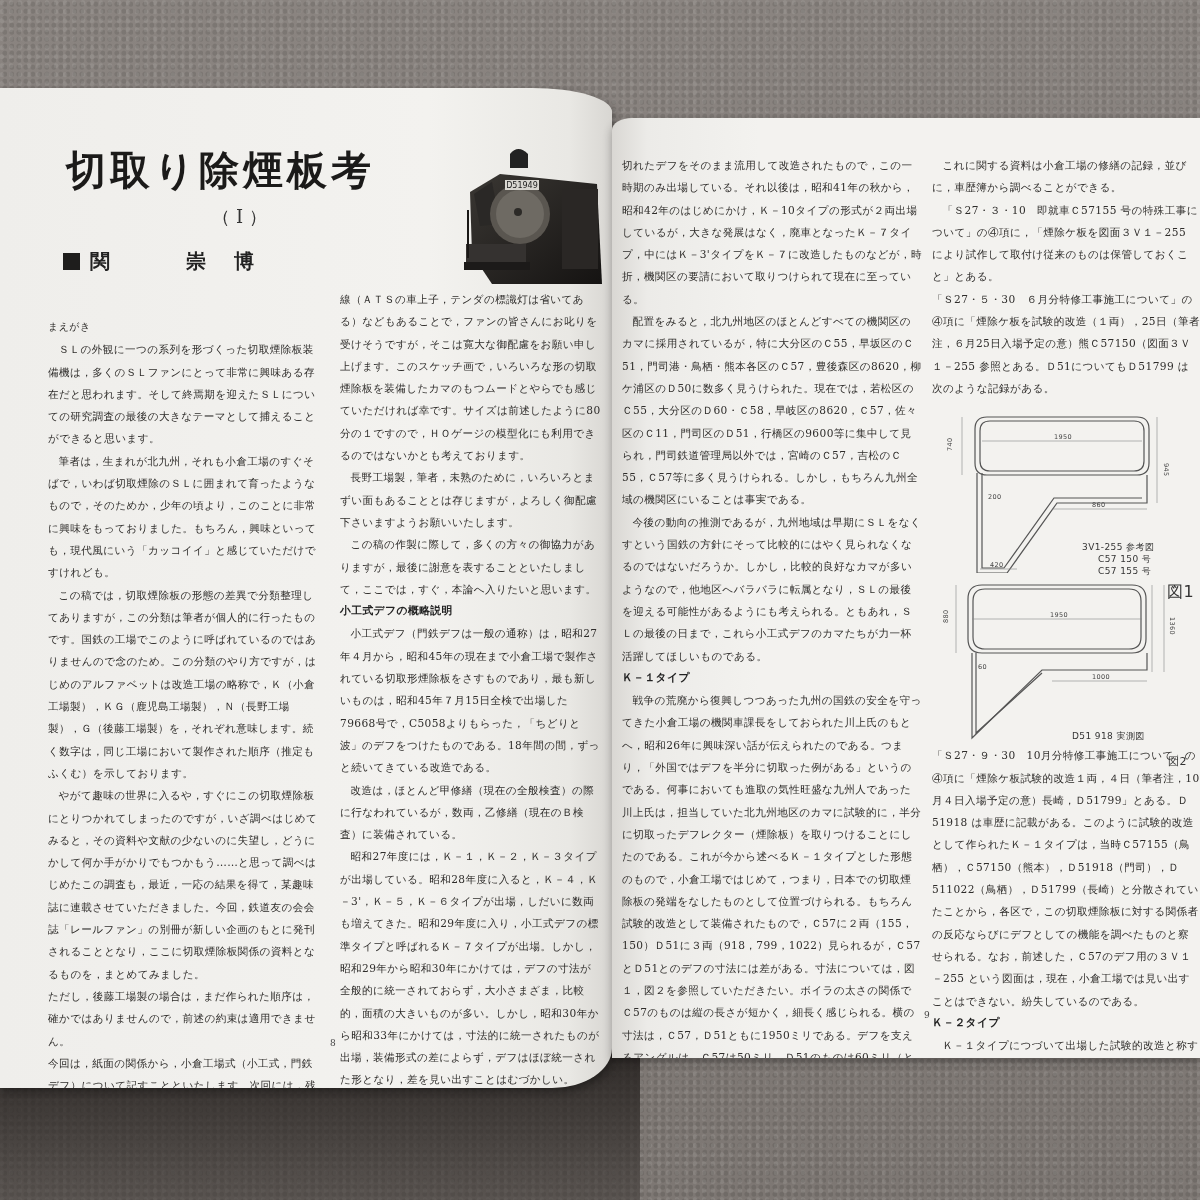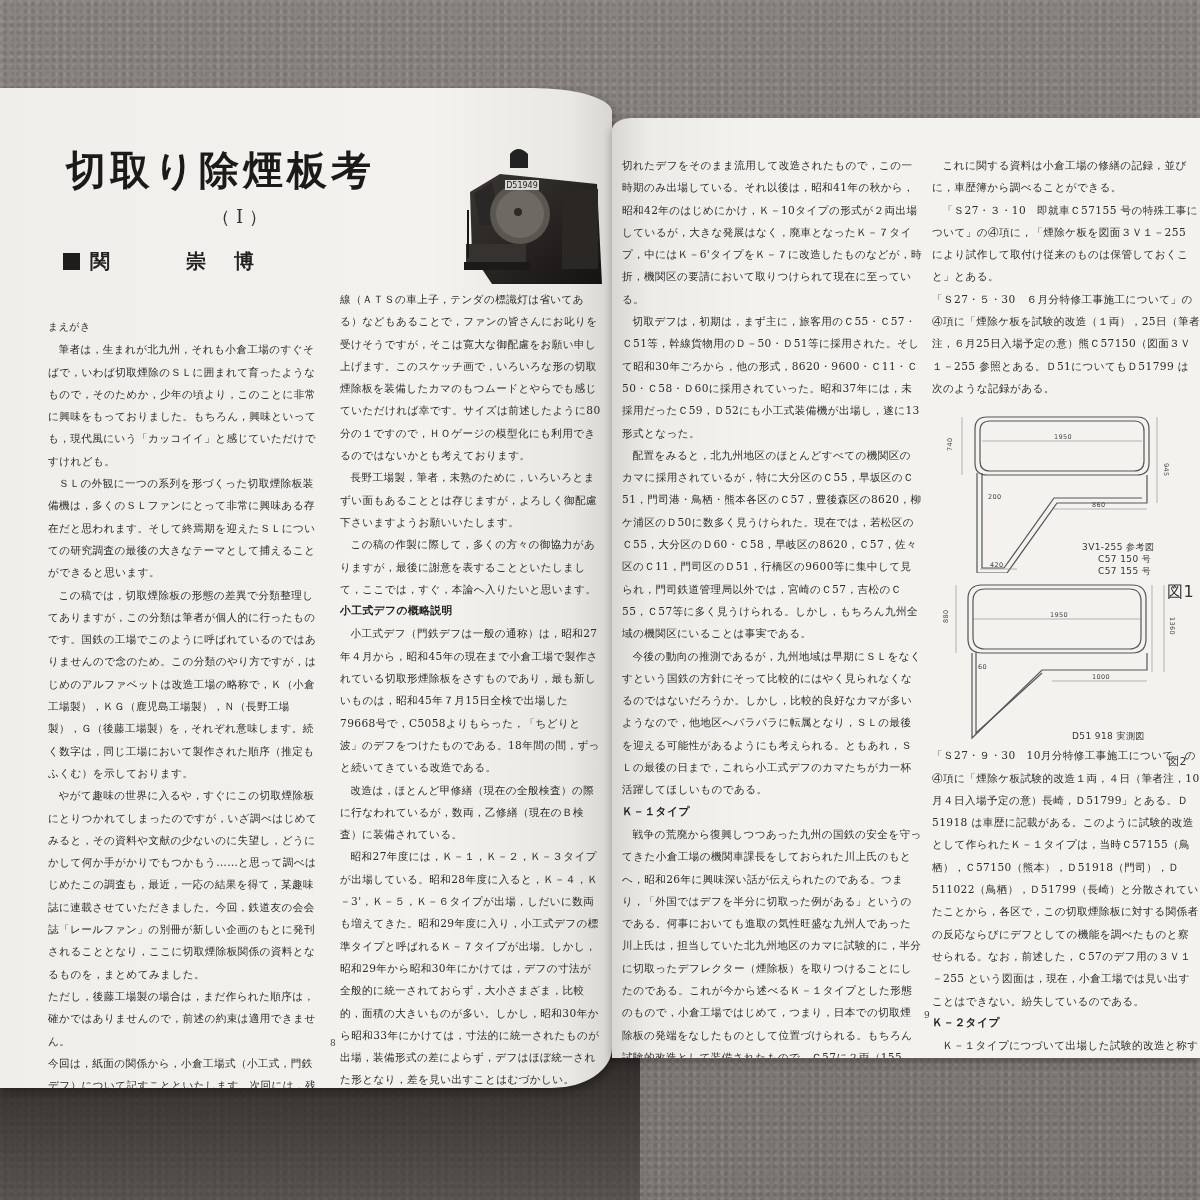--- a/index.html
+++ b/index.html
@@ -112,22 +112,22 @@
     <text x="60" y="54" font-size="8" text-anchor="middle" fill="#222" font-family="DejaVu Sans, sans-serif">D51949</text>
     <path d="M48,20 q8,-10 18,0 v14 h-18 z" fill="#222"></path>
     <rect x="4" y="110" width="60" height="22" fill="#353230"></rect>
     <rect x="2" y="128" width="66" height="8" fill="#1c1a19"></rect>
     <rect x="100" y="55" width="36" height="80" fill="#2a2725"></rect>
     <line x1="6" y1="76" x2="6" y2="124" stroke="#1a1816" stroke-width="2"></line>
   </svg>
 
   <div class="col left-col1">
     <p class="small-head">まえがき</p>
+    <p>ＳＬの外観に一つの系列を形づくった切取煙除板装備機は，多くのＳＬファンにとって非常に興味ある存在だと思われます。そして終焉期を迎えたＳＬについての研究調査の最後の大きなテーマとして捕えることができると思います。</p>
     <p>筆者は，生まれが北九州，それも小倉工場のすぐそばで，いわば切取煙除のＳＬに囲まれて育ったようなもので，そのためか，少年の頃より，このことに非常に興味をもっておりました。もちろん，興味といっても，現代風にいう「カッコイイ」と感じていただけですけれども。</p>
-    <p>ＳＬの外観に一つの系列を形づくった切取煙除板装備機は，多くのＳＬファンにとって非常に興味ある存在だと思われます。そして終焉期を迎えたＳＬについての研究調査の最後の大きなテーマとして捕えることができると思います。</p>
     <p>この稿では，切取煙除板の形態の差異で分類整理してありますが，この分類は筆者が個人的に行ったものです。国鉄の工場でこのように呼ばれているのではありませんので念のため。この分類のやり方ですが，はじめのアルファベットは改造工場の略称で，Ｋ（小倉工場製），ＫＧ（鹿児島工場製），Ｎ（長野工場製），Ｇ（後藤工場製）を，それぞれ意味します。続く数字は，同じ工場において製作された順序（推定もふくむ）を示しております。</p>
     <p>やがて趣味の世界に入るや，すぐにこの切取煙除板にとりつかれてしまったのですが，いざ調べはじめてみると，その資料や文献の少ないのに失望し，どうにかして何か手がかりでもつかもう……と思って調べはじめたこの調査も，最近，一応の結果を得て，某趣味誌に連載させていただきました。今回，鉄道友の会会誌「レールファン」の別冊が新しい企画のもとに発刊されることとなり，ここに切取煙除板関係の資料となるものを，まとめてみました。</p>
     <p class="noindent">ただし，後藤工場製の場合は，まだ作られた順序は，確かではありませんので，前述の約束は適用できません。</p>
     <p class="noindent">今回は，紙面の関係から，小倉工場式（小工式，門鉄デフ）について記すことといたします。次回には，残りの工場をまとめて発表する予定です。</p>
 
   </div>
 
   <div class="col left-col2">
     <p class="noindent">線（ＡＴＳの車上子，テンダの標識灯は省いてある）などもあることで，ファンの皆さんにお叱りを受けそうですが，そこは寛大な御配慮をお願い申し上げます。このスケッチ画で，いろいろな形の切取煙除板を装備したカマのもつムードとやらでも感じていただければ幸です。サイズは前述したように80分の１ですので，ＨＯゲージの模型化にも利用できるのではないかとも考えております。</p>
     <p>長野工場製，筆者，未熟のために，いろいろとまずい面もあることとは存じますが，よろしく御配慮下さいますようお願いいたします。</p>
@@ -137,22 +137,21 @@
     <p>改造は，ほとんど甲修繕（現在の全般検査）の際に行なわれているが，数両，乙修繕（現在のＢ検査）に装備されている。</p>
     <p>昭和27年度には，Ｋ－１，Ｋ－２，Ｋ－３タイプが出場している。昭和28年度に入ると，Ｋ－４，Ｋ－3'，Ｋ－５，Ｋ－６タイプが出場，しだいに数両も増えてきた。昭和29年度に入り，小工式デフの標準タイプと呼ばれるＫ－７タイプが出場。しかし，昭和29年から昭和30年にかけては，デフの寸法が全般的に統一されておらず，大小さまざま，比較的，面積の大きいものが多い。しかし，昭和30年から昭和33年にかけては，寸法的に統一されたものが出場，装備形式の差によらず，デフはほぼ統一された形となり，差を見い出すことはむづかしい。</p>
 
   </div>
 
   <div class="page-num" style="left:330px; top:950px;">8</div>
 </div>
 
 <div class="page page-right">
   <div class="col right-col1">
-    <p class="noindent">切れたデフをそのまま流用して改造されたもので，この一時期のみ出場している。それ以後は，昭和41年の秋から，昭和42年のはじめにかけ，Ｋ－10タイプの形式が２両出場しているが，大きな発展はなく，廃車となったＫ－７タイプ，中にはＫ－6'タイプをＫ－７に改造したものなどが，時折，機関区の要請において取りつけられて現在に至っている。</p>
-    <p>切取デフは，初期は，まず主に，旅客用のＣ55・Ｃ57・Ｃ51等，幹線貨物用のＤ－50・Ｄ51等に採用された。そして昭和30年ごろから，他の形式，8620・9600・Ｃ11・Ｃ50・Ｃ58・Ｄ60に採用されていった。昭和37年には，未採用だったＣ59，Ｄ52にも小工式装備機が出場し，遂に13形式となった。</p>
+    <p class="noindent">切れたデフをそのまま流用して改造されたもので，この一時期のみ出場している。それ以後は，昭和41年の秋から，昭和42年のはじめにかけ，Ｋ－10タイプの形式が２両出場しているが，大きな発展はなく，廃車となったＫ－７タイプ，中にはＫ－3'タイプをＫ－７に改造したものなどが，時折，機関区の要請において取りつけられて現在に至っている。</p>
     <p>配置をみると，北九州地区のほとんどすべての機関区のカマに採用されているが，特に大分区のＣ55，早坂区のＣ51，門司港・鳥栖・熊本各区のＣ57，豊後森区の8620，柳ケ浦区のＤ50に数多く見うけられた。現在では，若松区のＣ55，大分区のＤ60・Ｃ58，早岐区の8620，Ｃ57，佐々区のＣ11，門司区のＤ51，行橋区の9600等に集中して見られ，門司鉄道管理局以外では，宮崎のＣ57，吉松のＣ55，Ｃ57等に多く見うけられる。しかし，もちろん九州全域の機関区にいることは事実である。</p>
     <p>今後の動向の推測であるが，九州地域は早期にＳＬをなくすという国鉄の方針にそって比較的にはやく見られなくなるのではないだろうか。しかし，比較的良好なカマが多いようなので，他地区へバラバラに転属となり，ＳＬの最後を迎える可能性があるようにも考えられる。ともあれ，ＳＬの最後の日まで，これら小工式デフのカマたちが力一杯活躍してほしいものである。</p>
     <p class="heading">Ｋ－１タイプ</p>
     <p>戦争の荒廃から復興しつつあった九州の国鉄の安全を守ってきた小倉工場の機関車課長をしておられた川上氏のもとへ，昭和26年に興味深い話が伝えられたのである。つまり，「外国ではデフを半分に切取った例がある」というのである。何事においても進取の気性旺盛な九州人であった川上氏は，担当していた北九州地区のカマに試験的に，半分に切取ったデフレクター（煙除板）を取りつけることにしたのである。これが今から述べるＫ－１タイプとした形態のもので，小倉工場ではじめて，つまり，日本での切取煙除板の発端をなしたものとして位置づけられる。もちろん試験的改造として装備されたもので，Ｃ57に２両（155，150）Ｄ51に３両（918，799，1022）見られるが，Ｃ57とＤ51とのデフの寸法には差がある。寸法については，図１，図２を参照していただきたい。ボイラの太さの関係でＣ57のものは縦の長さが短かく，細長く感じられる。横の寸法は，Ｃ57，Ｄ51ともに1950ミリである。デフを支えるアングルは，Ｃ57は50ミリ，Ｄ51のものは60ミリ（ともに測定による）である。</p>
   </div>
 
   <div class="col right-col2">
     <div>
       <p>これに関する資料は小倉工場の修繕の記録，並びに，車歴簿から調べることができる。</p>
       <p>「Ｓ27・３・10　即就車Ｃ57155 号の特殊工事について」の④項に，「煙除ケ板を図面３Ｖ１－255 により試作して取付け従来のものは保管しておくこと」とある。</p>

